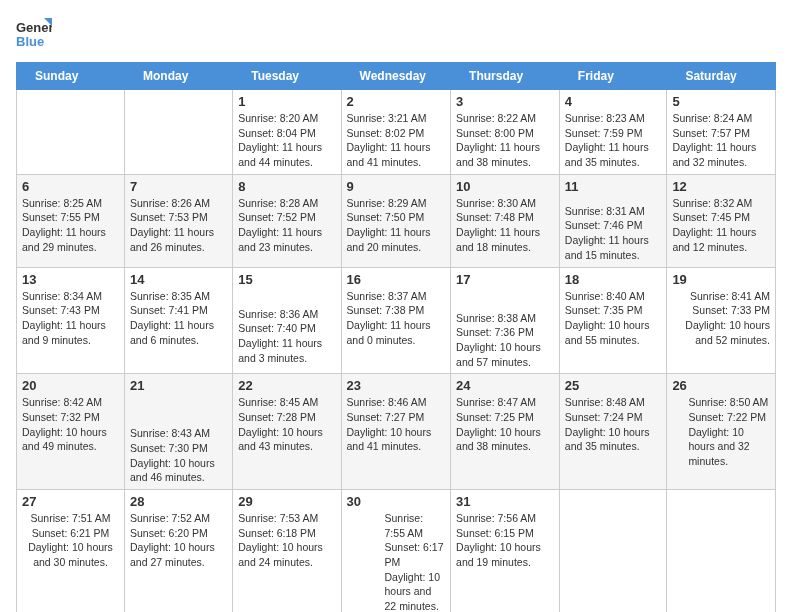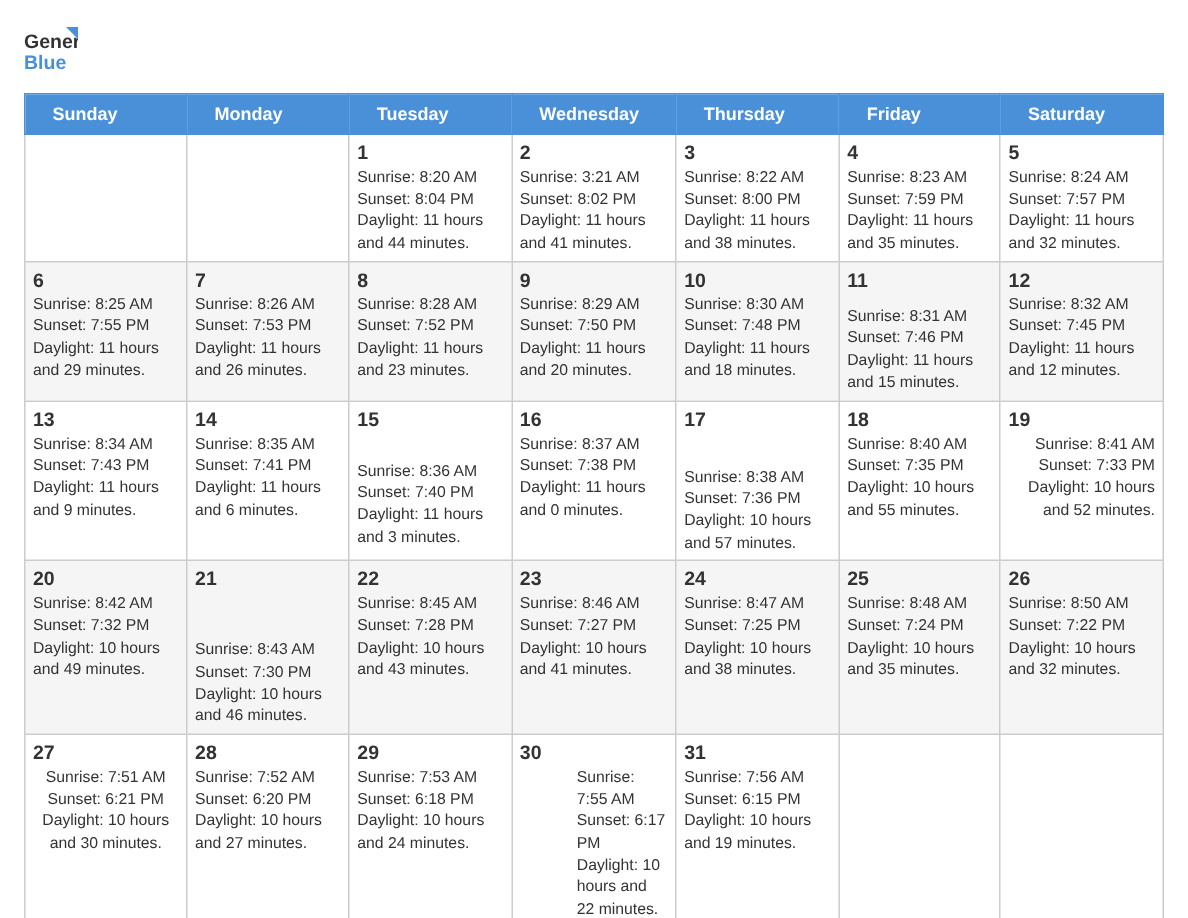--- a/index.html
+++ b/index.html
@@ -261,21 +261,21 @@
 Daylight: 10 hours and 38 minutes.</div>
         </td>
         <td>
           <span class="day-num">25</span>
           <div class="cell-text" style="white-space: pre-line;">Sunrise: 8:48 AM
 Sunset: 7:24 PM
 Daylight: 10 hours and 35 minutes.</div>
         </td>
         <td>
           <span class="day-num">26</span>
-          <div class="cell-text" style="white-space: pre-line;">Sunrise: 8:50 AM
+          <div class="cell-text" style="white-space: pre-line; margin-left: 16px;">Sunrise: 8:50 AM
 Sunset: 7:22 PM
 Daylight: 10 hours and 32 minutes.</div>
         </td>
       </tr>
       <tr>
         <td>
           <span class="day-num">27</span>
           <div class="cell-text" style="white-space: pre-line; text-align: center;">Sunrise: 7:51 AM
 Sunset: 6:21 PM
 Daylight: 10 hours and 30 minutes.</div>

